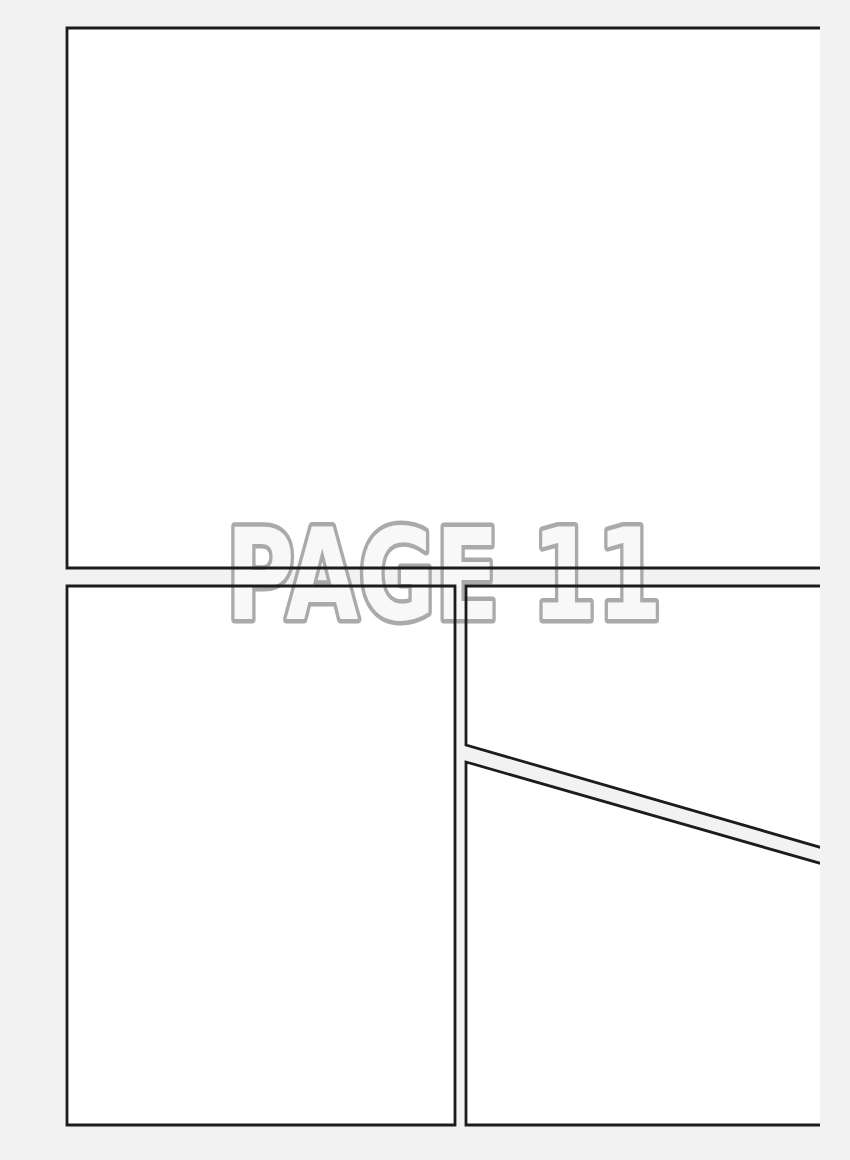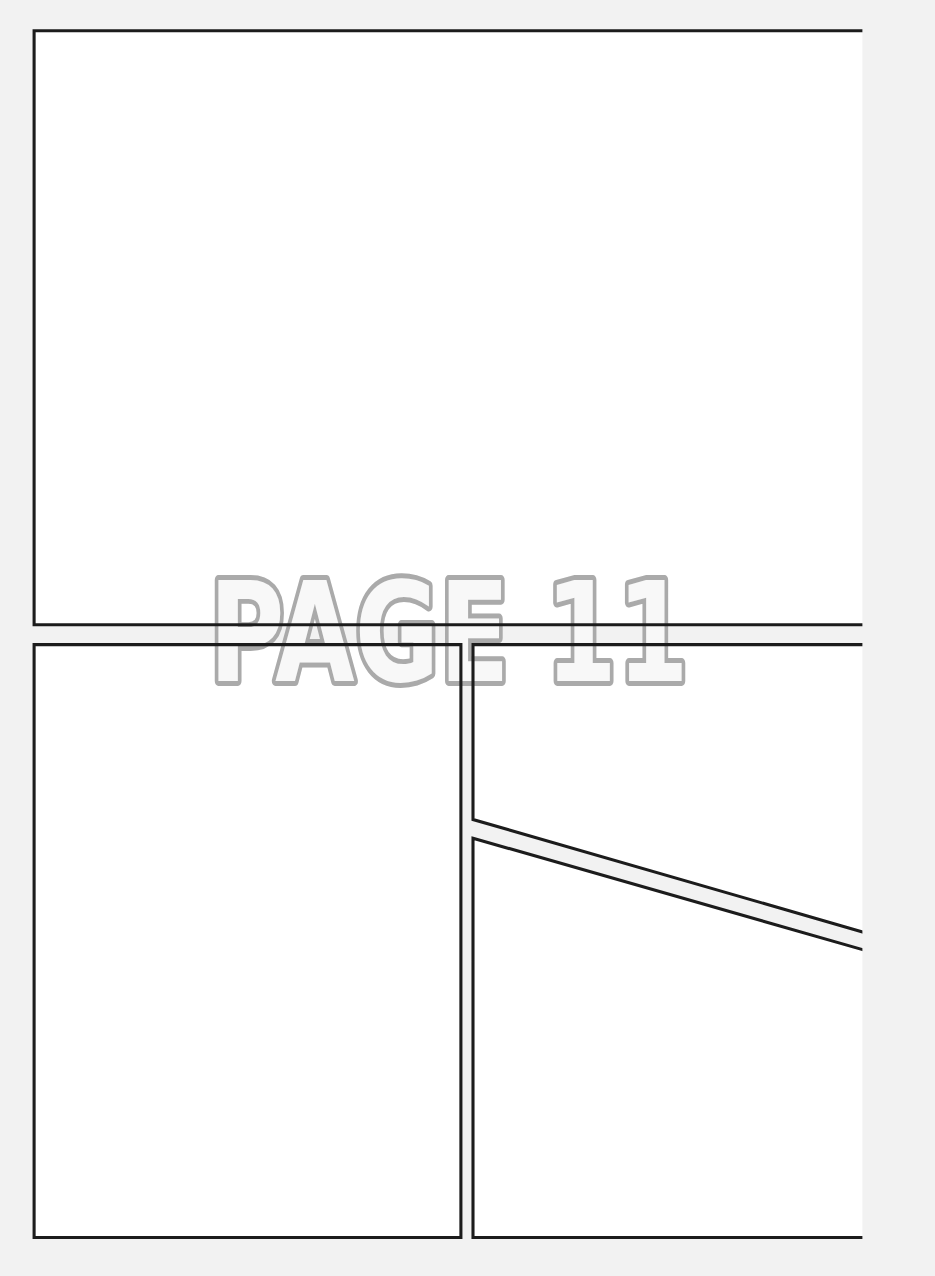--- a/index.html
+++ b/index.html
@@ -7,20 +7,21 @@
     padding: 0;
     background: #f2f2f2;
   }
   .page {
     position: relative;
     width: 784px;
     height: 1160px;
     background: #f2f2f2;
     overflow: hidden;
     font-family: "DejaVu Sans", "Liberation Sans", sans-serif;
+    margin-left: 36px;
   }
   .page svg {
     display: block;
     width: 850px;
     height: 1160px;
   }
   .page-title-text {
     font-family: "DejaVu Sans", "Liberation Sans", sans-serif;
     font-weight: bold;
   }

